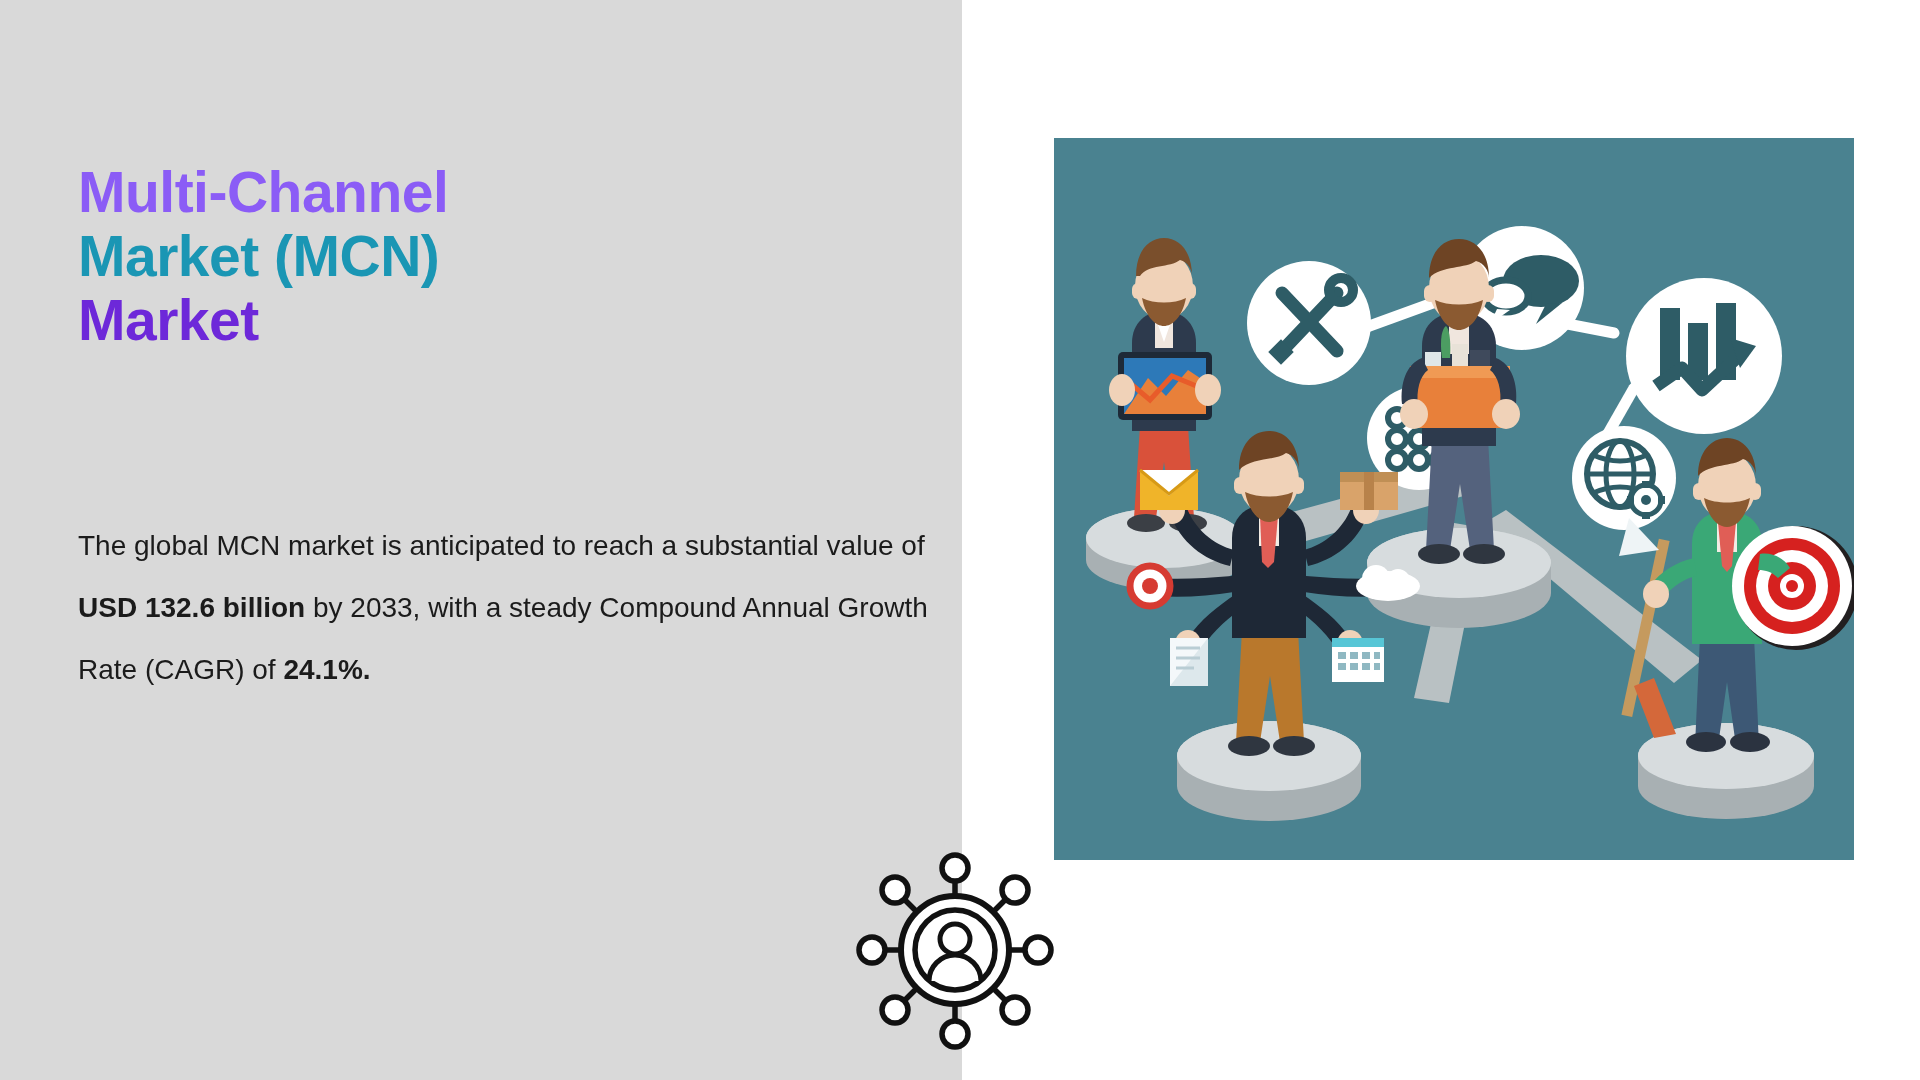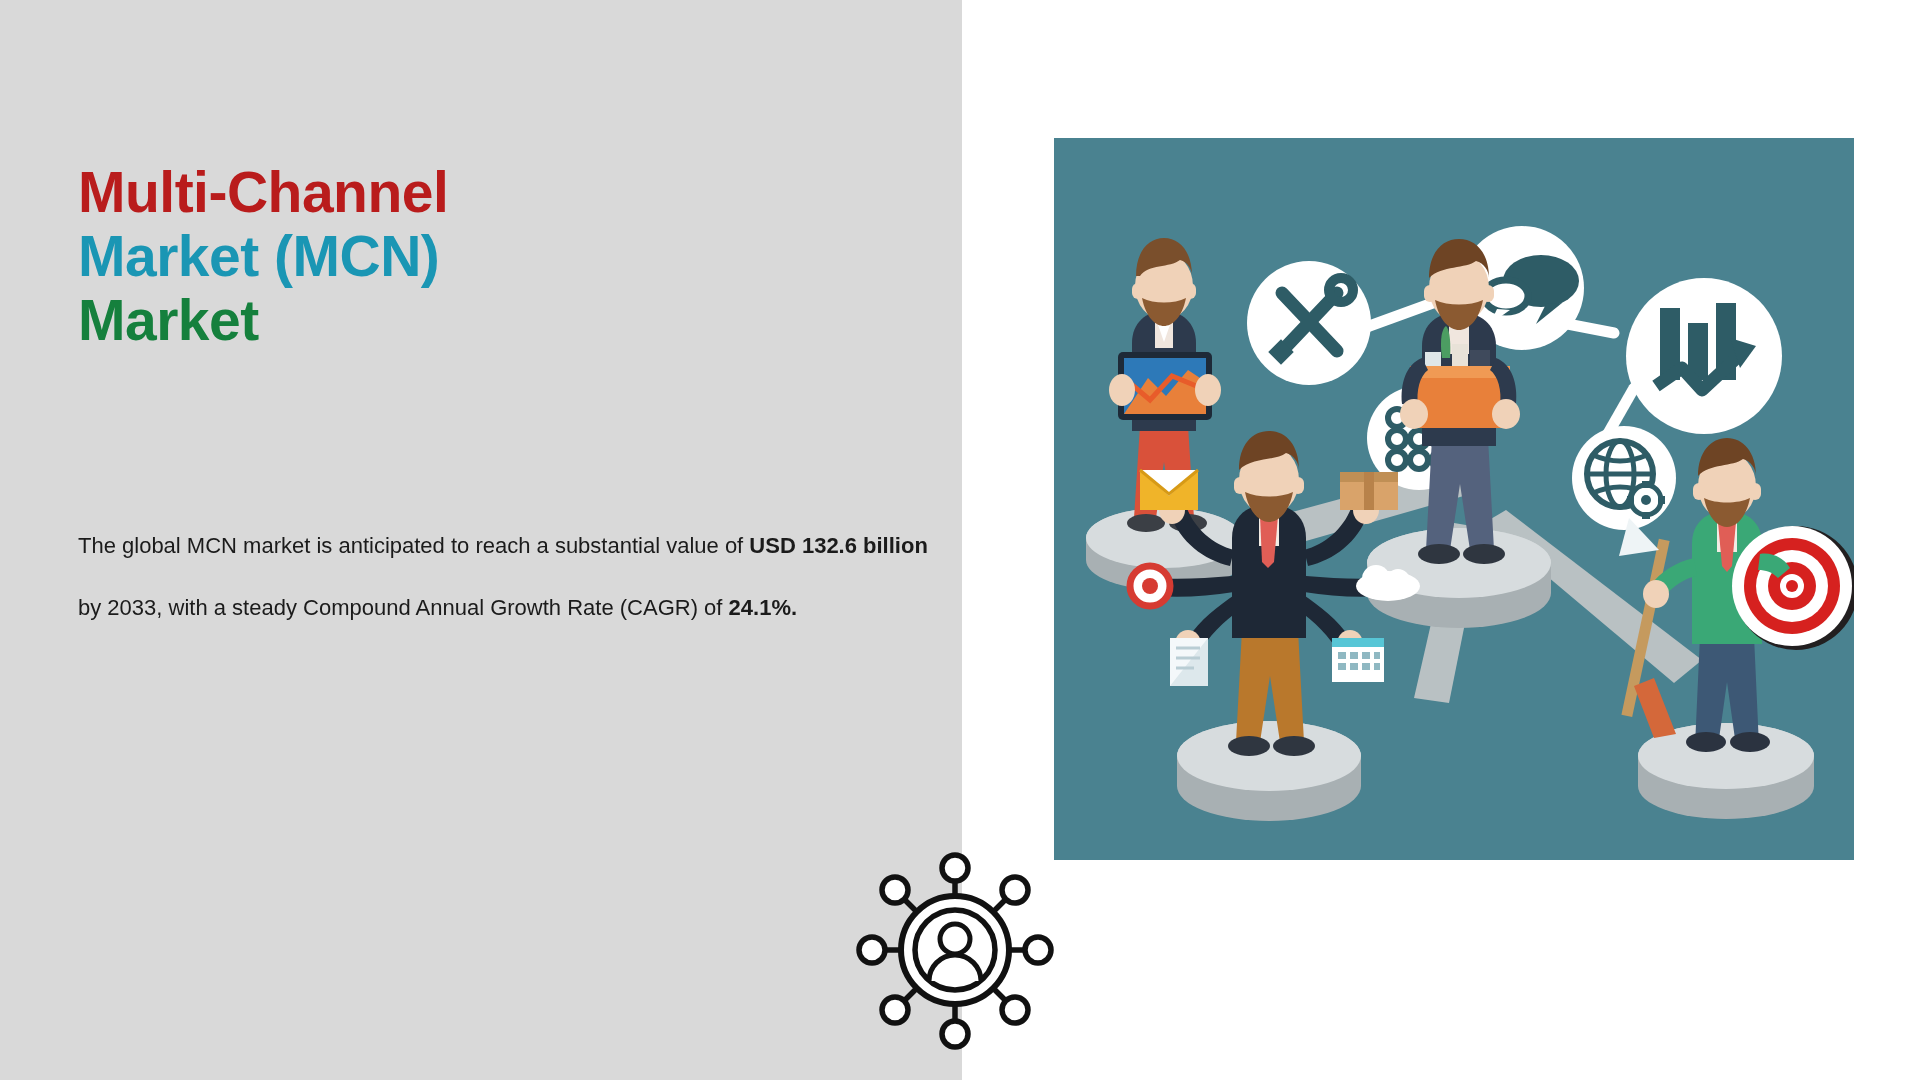--- a/index.html
+++ b/index.html
@@ -20,21 +20,21 @@
     font-weight:bold;
     font-size:57px;
     line-height:64px;
     letter-spacing:-0.5px;
     margin-bottom:0;
   }
   .title .l1,.title .l2{ color:#1a96b4; display:block; }
   .title .l3{ color:#3b4050; display:block; }
   .body-text{
     position:absolute; left:78px; top:515px; width:860px;
-    font-size:22px;
+    font-size:28px;
     line-height:62px;
     color:#1b1b1b;
     font-weight:400;
   }
   .body-text b{ font-weight:bold; }
 
   
   .net-icon{
     position:absolute;
     left:855px; top:838px;
@@ -52,23 +52,23 @@
   }
   .illus svg{ display:block; width:100%; height:100%; }
 </style>
 </head>
 <body>
 
 <div class="left-panel" style="background: rgb(217, 217, 217);"></div>
 
 <div class="content">
   <h1 class="title">
-    <span class="l1" style="color: #b91c1c;">Multi-Channel</span>
+    <span class="l1" style="color: #8b5cf6;">Multi-Channel</span>
     <span class="l2" style="color: rgb(26, 150, 180);">Market (MCN)</span>
-    <span class="l3" style="color: #15803d;">Market</span>
+    <span class="l3" style="color: #6d28d9;">Market</span>
   </h1>
 </div>
 
 <div class="body-text">
   <span><span>The global MCN market is anticipated to reach a substantial value of </span><b>USD 132.6 billion</b><span> by 2033, with a steady Compound Annual Growth Rate (CAGR) of </span><b>24.1%.</b></span>
 </div>
 
 <div class="net-icon">
   <svg viewBox="0 0 200 225" fill="none" xmlns="http://www.w3.org/2000/svg">
     <g stroke="#111111" stroke-width="5.5" fill="none">

